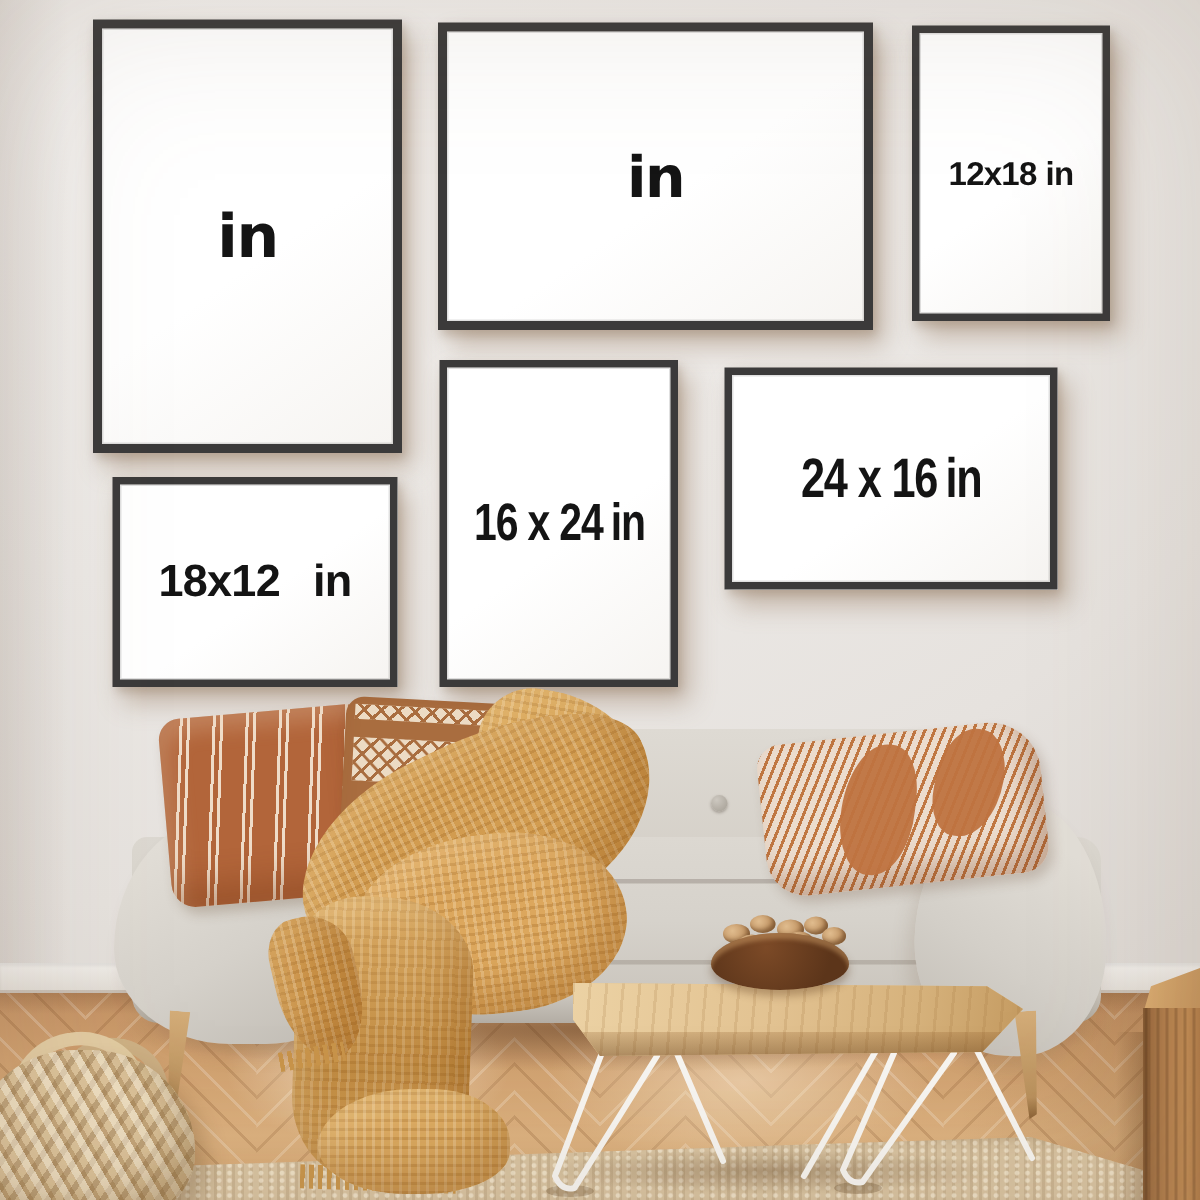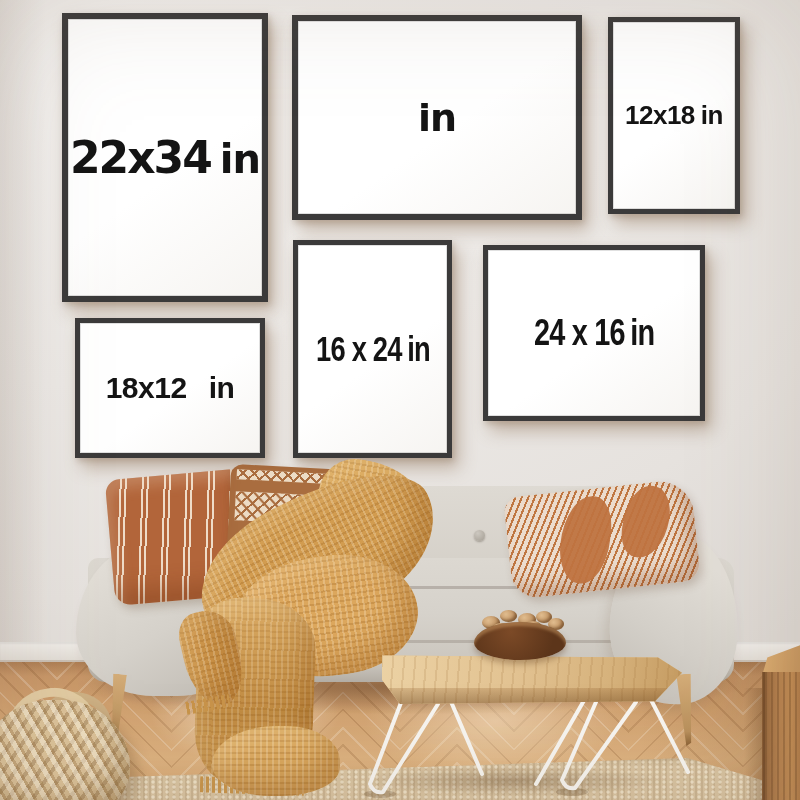--- a/index.html
+++ b/index.html
@@ -78,46 +78,45 @@
               background-image:radial-gradient(circle at 2px 2px,rgba(252,243,222,.6) 1.3px,rgba(0,0,0,0) 1.9px),
                                repeating-linear-gradient(90deg,rgba(120,90,50,.14) 0 2px,rgba(0,0,0,0) 2px 6px);
               background-size:7px 5px,auto;
               box-shadow:inset 0 8px 10px rgba(110,80,45,.30);"></div>
   <div class="abs" style="left:360px;top:766px;width:310px;height:30px;background:radial-gradient(ellipse at 50% 50%,rgba(90,60,30,.34),rgba(90,60,30,0) 70%);"></div>
 
   <div class="abs" style="left:78px;top:666px;width:662px;height:48px;background:radial-gradient(ellipse at 50% 42%,rgba(80,50,28,.48),rgba(80,50,28,0) 72%);"></div>
 
   <div class="frame" style="left:62px;top:13px;width:206px;height:289px;">
     <div class="lbl fam-round" style="font-size:44px;">
-      <span>22x34</span>
       <span style="font-size:40px;letter-spacing:-1px;">in</span>
     </div>
   </div>
 
   <div class="frame" style="left:292px;top:15px;width:290px;height:205px;">
     <div class="lbl fam-round" style="font-size:52px;">
       <span style="font-size:38px;letter-spacing:-1px;">in</span>
     </div>
   </div>
 
   <div class="frame" style="left:608px;top:17px;width:132px;height:197px;border-width:5px;">
-    <div class="lbl fam-arial" style="font-size:26px;gap:6px;">
+    <div class="lbl fam-arial" style="font-size:22px;gap:6px;">
       <span>12x18</span>
       <span>in</span>
     </div>
   </div>
 
   <div class="frame" style="left:293px;top:240px;width:159px;height:218px;border-width:5px;">
     <div class="lbl fam-cond" style="font-size:35px;gap:7px;">
       <span>16 x 24</span>
       <span>in</span>
     </div>
   </div>
 
-  <div class="frame" style="left:483px;top:245px;width:222px;height:176px;border-width:5px;">
+  <div class="frame" style="left:483px;top:245px;width:222px;height:148px;border-width:5px;">
     <div class="lbl fam-cond" style="font-size:37px;gap:7px;">
       <span>24 x 16</span>
       <span>in</span>
     </div>
   </div>
 
   <div class="frame" style="left:75px;top:318px;width:190px;height:140px;border-width:5px;">
     <div class="lbl fam-arial" style="font-size:30px;gap:22px;align-items:flex-end;">
       <span>18x12</span>
       <span>in</span>

